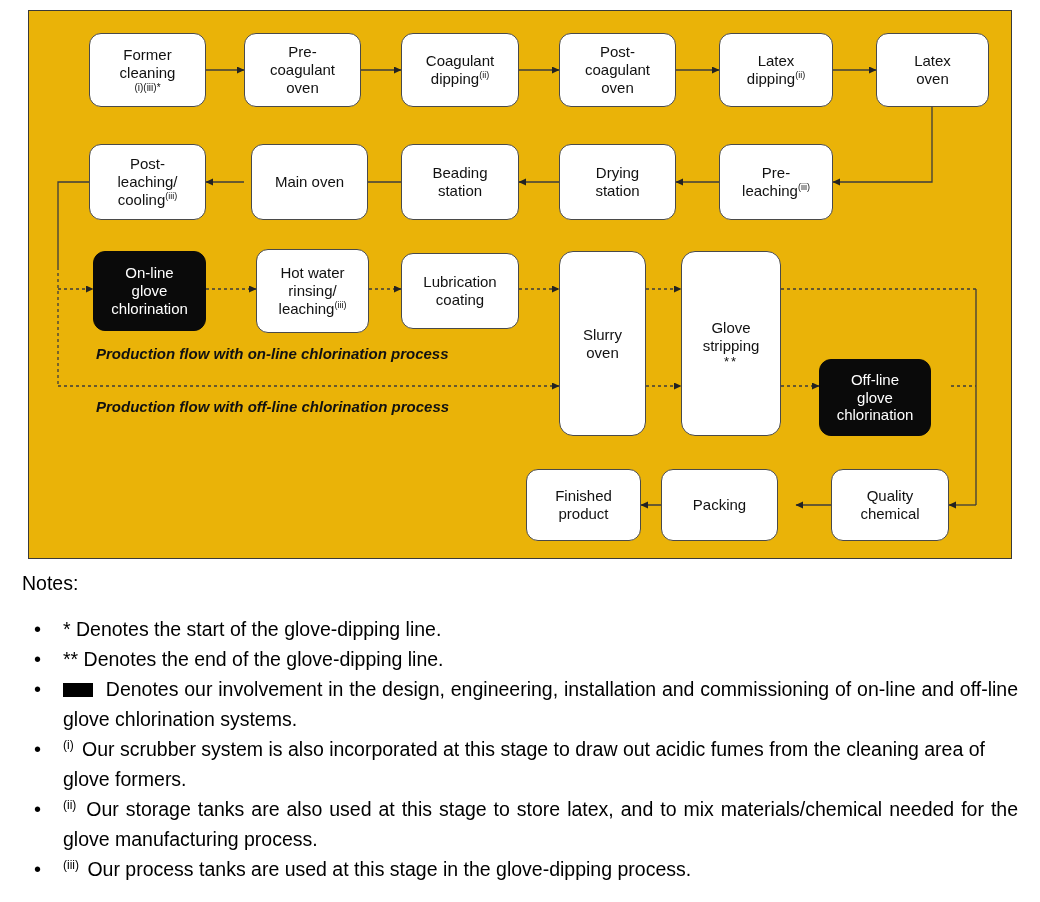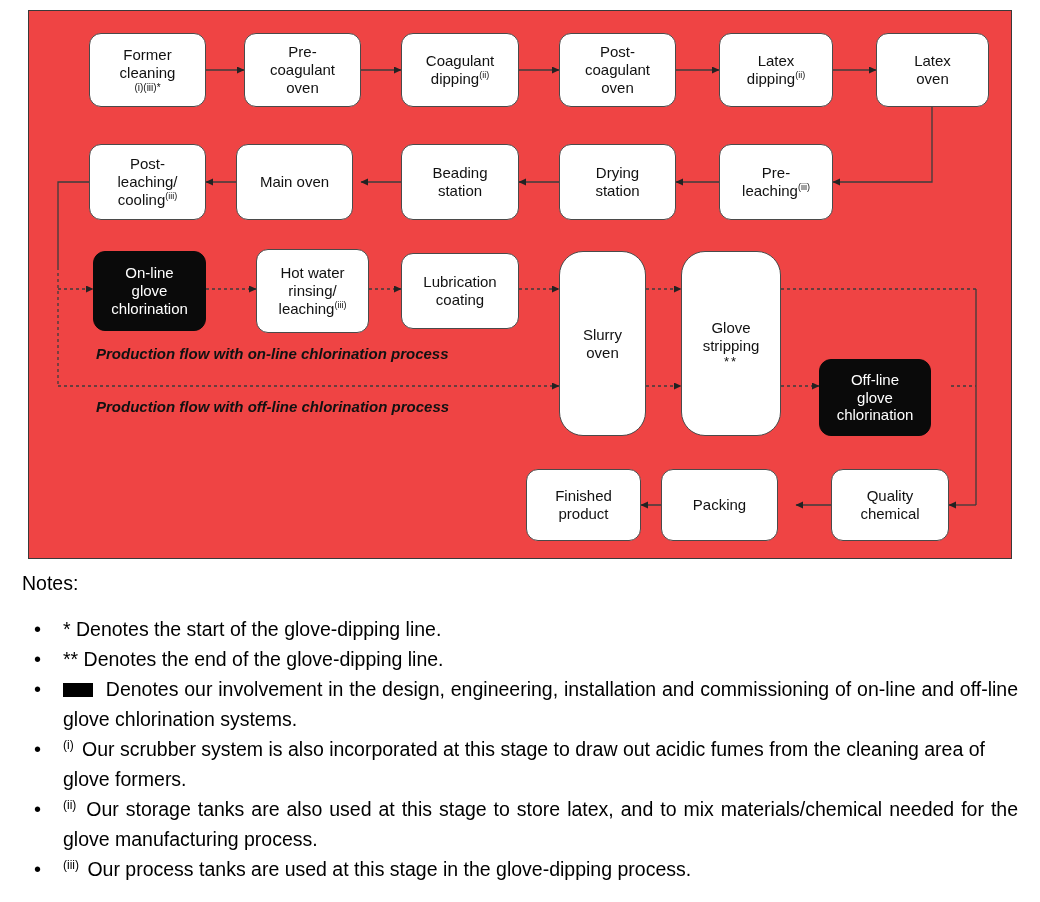--- a/index.html
+++ b/index.html
@@ -1,32 +1,32 @@
 <!DOCTYPE html>
 <html><head>
 <meta charset="utf-8">
 <style>
   html,body{margin:0;padding:0;background:#fff;}
   .page{position:relative;width:1040px;height:902px;background:#fff;
         font-family:"Liberation Sans",sans-serif;color:#000;overflow:hidden;}
 
   
   .diagram{position:absolute;left:28px;top:10px;width:982px;height:547px;
-           border:1.5px solid #3a3a3a;background:#ef4444;}
+           border:1.5px solid #3a3a3a;background:#eab308;}
   .diagram svg{position:absolute;left:0;top:0;}
   .lines path{fill:none;stroke:#3c3c3c;stroke-width:1.3;}
   .dashed path{stroke-dasharray:3 3;}
   .am{marker-end:url(#ah);}
 
   
   .box{position:absolute;box-sizing:border-box;display:flex;flex-direction:column;
        align-items:center;justify-content:center;background:#fff;
        border:1.4px solid #4a4a4a;border-radius:12px;font-size:15px;line-height:1.18;
        color:#111;text-align:center;z-index:2;}
-  .box.tall{border-radius:24px;}
+  .box.tall{border-radius:14px;}
   .box.black{background:#0a0a0a;border-color:#0a0a0a;color:#fff;}
   .bt{display:block;width:100%;text-align:center;}
   .bt span{white-space:pre-line;}
   sup.si{font-size:9px;line-height:0;vertical-align:super;}
   .supb{display:block;font-size:10px;line-height:1.2;}
   .supb.stars{font-size:13px;letter-spacing:2px;line-height:1;}
 
   
   .flow-label{position:absolute;font-size:15px;font-weight:bold;font-style:italic;
               color:#111;z-index:2;white-space:nowrap;}
@@ -119,21 +119,21 @@
     <div class="box" style="left:847px;top:22px;width:113px;height:74px">
       <span class="bt"><span>Latex
 oven</span></span>
     </div>
 
     <div class="box" style="left:60px;top:133px;width:117px;height:76px">
       <span class="bt"><span>Post-
 leaching/
 cooling</span><sup class="si">(iii)</sup></span>
     </div>
-    <div class="box" style="left:207px;top:133px;width:117px;height:76px">
+    <div class="box" style="left:222px;top:133px;width:117px;height:76px">
       <span class="bt"><span>Main oven</span></span>
     </div>
     <div class="box" style="left:372px;top:133px;width:118px;height:76px">
       <span class="bt"><span>Beading
 station</span></span>
     </div>
     <div class="box" style="left:530px;top:133px;width:117px;height:76px">
       <span class="bt"><span>Drying
 station</span></span>
     </div>

